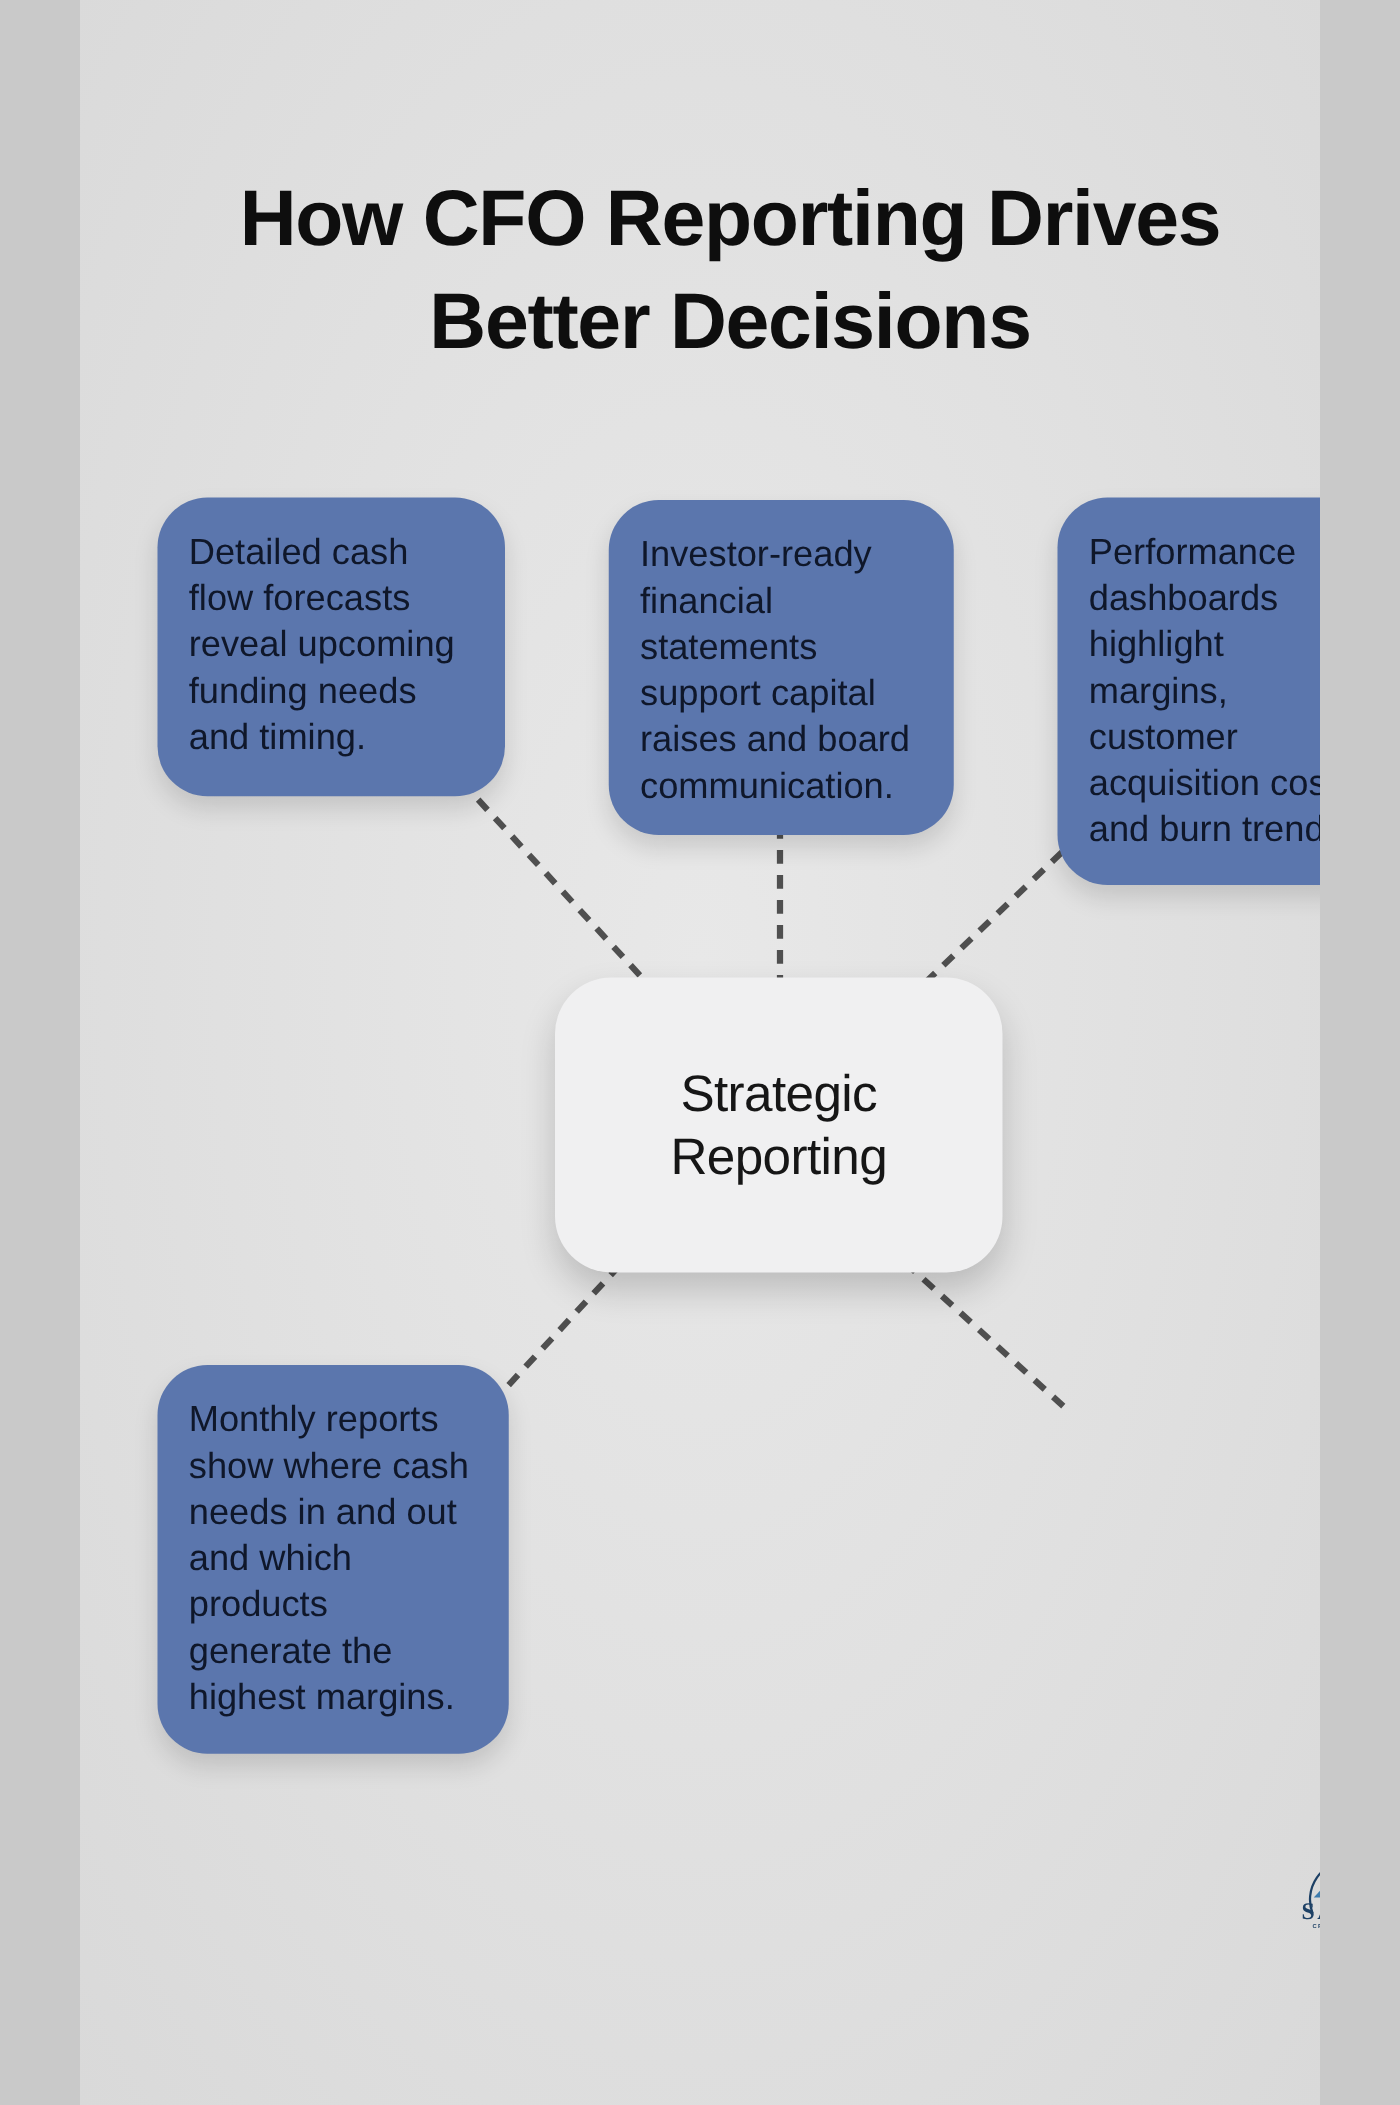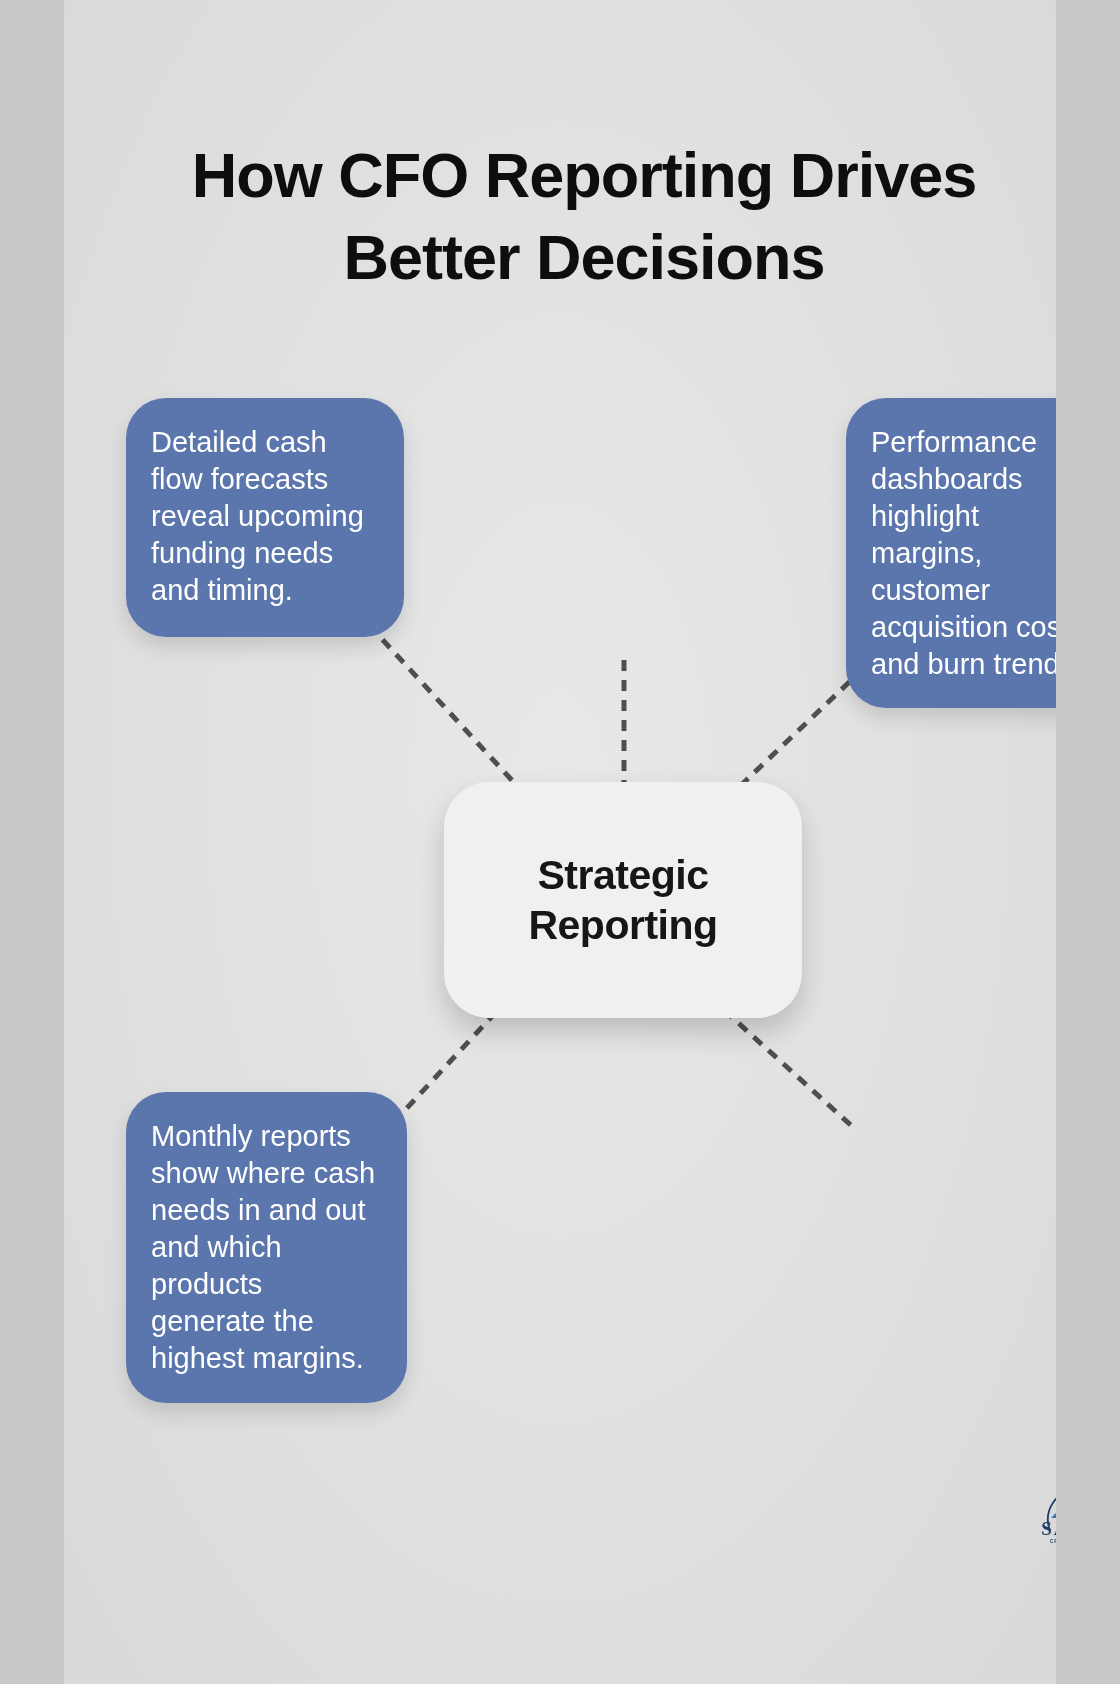--- a/index.html
+++ b/index.html
@@ -31,21 +31,21 @@
     left: 0; top: 0;
     z-index: 1;
   }
 
   .node {
     position: absolute;
     z-index: 2;
     box-sizing: border-box;
     background: #5b76ad;
     border-radius: 40px;
-    color: #ffffff;
+    color: #0f172a;
     font-size: 29px;
     line-height: 37px;
     padding: 26px 18px 24px 25px;
     box-shadow: 0 10px 20px rgba(0,0,0,0.13);
   }
   .node-top-left      { left: 62px;  top: 398px;  width: 278px; height: 239px; }
   .node-top-middle    { left: 423px; top: 400px;  width: 276px; height: 268px; }
   .node-top-right     { left: 782px; top: 398px;  width: 278px; height: 310px; }
   .node-bottom-left   { left: 62px;  top: 1092px; width: 281px; height: 311px; }
   .node-bottom-right  { left: 782px; top: 1093px; width: 278px; height: 349px; }
@@ -59,21 +59,21 @@
     border-radius: 45px;
     box-shadow: 0 14px 28px rgba(0,0,0,0.18);
     display: flex;
     align-items: center;
     justify-content: center;
   }
   .center-node-label {
     text-align: center;
     font-size: 41px;
     line-height: 50px;
-    font-weight: 700;
+    font-weight: 400;
     letter-spacing: -0.5px;
     color: #161616;
   }
 
   .brand-logo {
     position: absolute;
     z-index: 2;
     left: 973px; top: 1478px;
     width: 88px; height: 86px;
   }
@@ -95,20 +95,26 @@
       <line x1="660" y1="1010" x2="790" y2="1128"></line>
     </g>
   </svg>
 
   <div class="node node-top-left preline">Detailed cash
 flow forecasts
 reveal upcoming
 funding needs
 and timing.</div>
 
+  <div class="node node-top-middle preline">Investor-ready
+financial
+statements
+support capital
+raises and board
+communication.</div>
 
   <div class="node node-top-right preline">Performance
 dashboards
 highlight
 margins,
 customer
 acquisition costs,
 and burn trends.</div>
 
   <div class="center-node">

